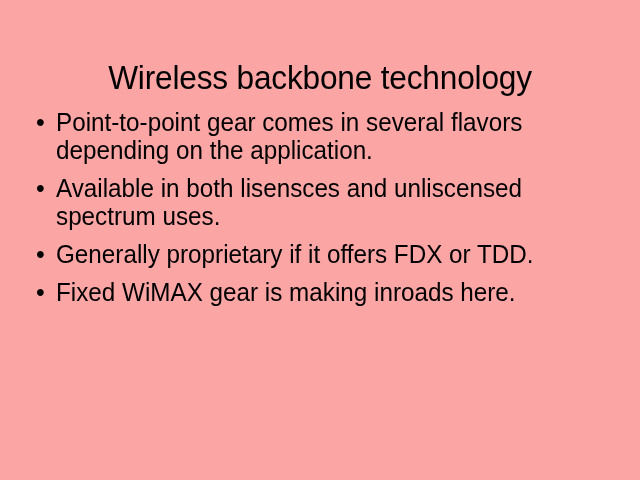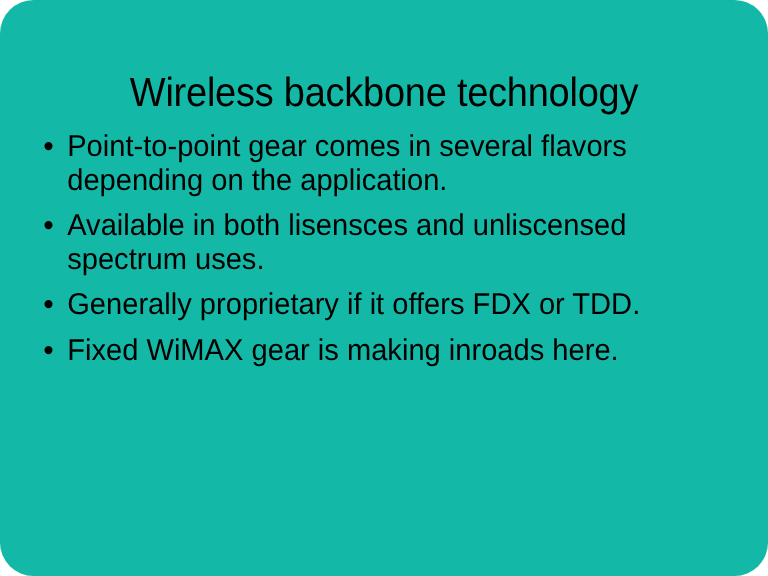--- a/index.html
+++ b/index.html
@@ -11,23 +11,22 @@
     height: 480px;
     background: #ffffff;
     font-family: "Liberation Sans", "DejaVu Sans", sans-serif;
     color: #000000;
     overflow: hidden;
   }
   .slide {
     position: relative;
     width: 640px;
     height: 480px;
-    background: #14b8a6;
+    background: #fca5a5;
     box-sizing: border-box;
-    border-radius: 28px;
   }
   .slide-title {
     position: absolute;
     top: 33px;
     left: 0;
     width: 640px;
     text-align: center;
     font-size: 34px;
     line-height: 42px;
     font-weight: normal;

